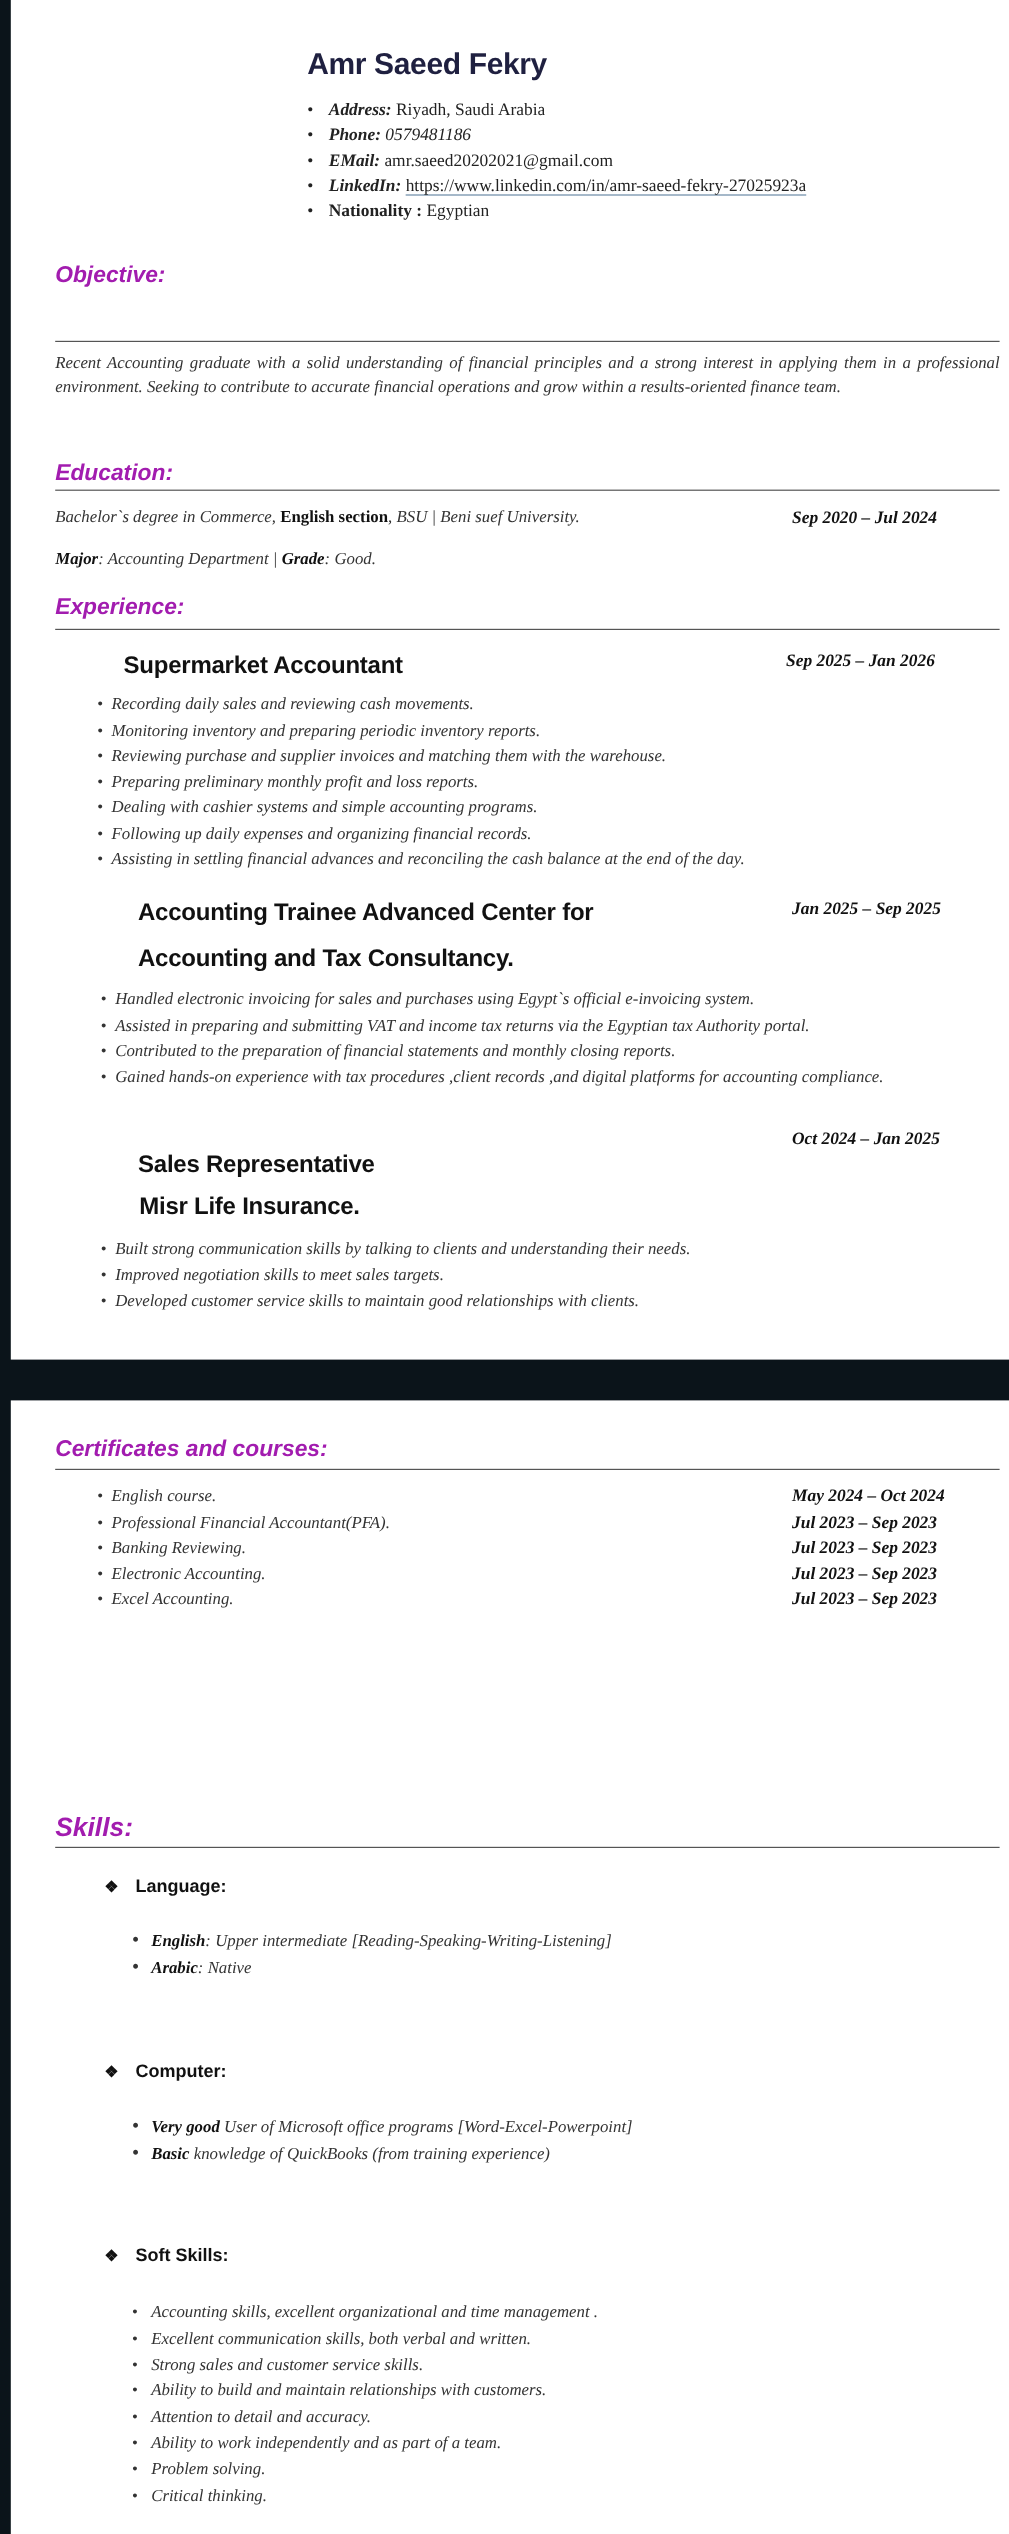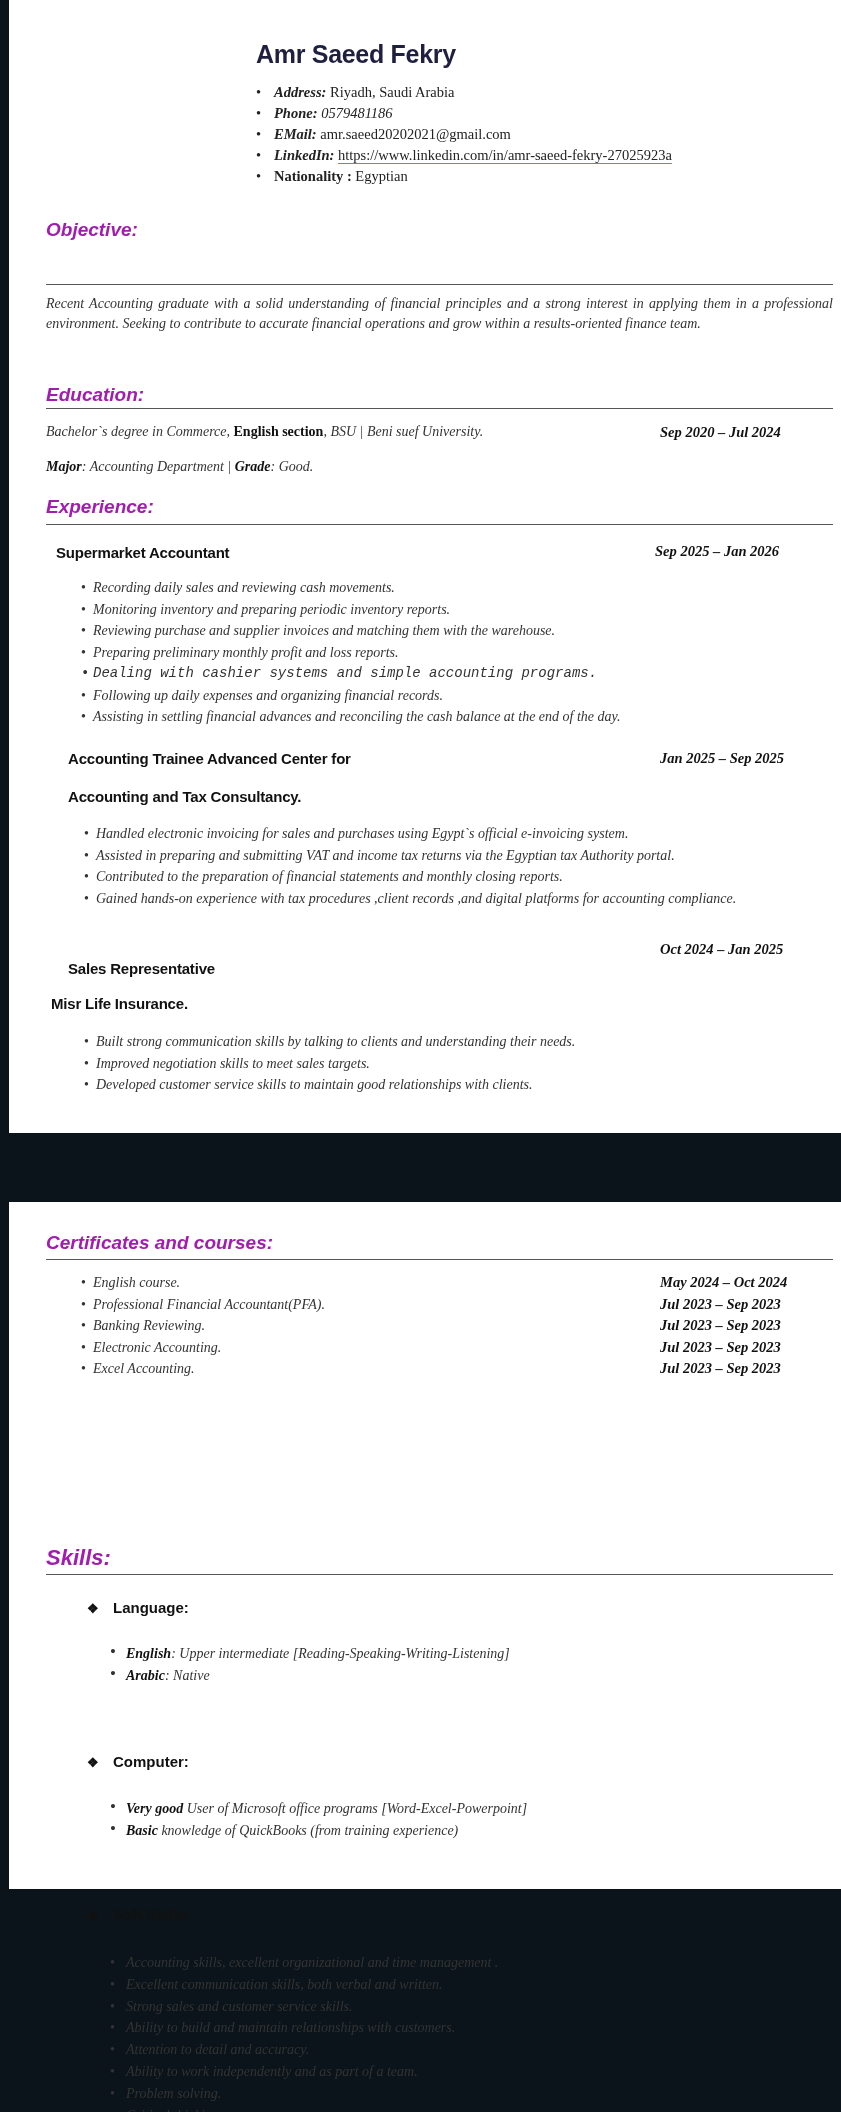--- a/index.html
+++ b/index.html
@@ -12,21 +12,21 @@
       font-family: "Liberation Serif", serif;
       color: #222;
     }
     .page {
       position: absolute;
       left: 9px;
       width: 832px;
       background: #ffffff;
     }
     #page1 { top: 0; height: 1133px; }
-    #page2 { top: 1202px; height: 687px; }
+    #page2 { top: 1167px; height: 945px; }
 
     .abs { position: absolute; white-space: nowrap; }
 
     
     .name {
       font-family: "Liberation Sans", sans-serif;
       font-weight: bold;
       font-size: 25px;
       color: #1f2040;
       letter-spacing: -0.3px;
@@ -69,23 +69,24 @@
       color: #333;
     }
 
     .edu-line { font-style: italic; font-size: 14px; color: #333; }
     .bold-it { font-weight: bold; font-style: italic; color: #111; }
     .date { font-weight: bold; font-style: italic; font-size: 14.5px; color: #111; }
 
     .job-title {
       font-family: "Liberation Sans", sans-serif;
       font-weight: bold;
-      font-size: 15px;
+      font-size: 20px;
       color: #111;
       letter-spacing: -0.2px;
+      margin-left: 47px;
     }
 
     ul.bullets { position: absolute; margin: 0; padding: 0; list-style: none; }
     ul.bullets li {
       position: relative;
       padding-left: 12px;
       font-style: italic;
       font-size: 14px;
       color: #333;
       white-space: nowrap;
@@ -134,38 +135,38 @@
   <div class="sec-title" style="top:496px;">Experience:</div>
   <div class="sec-rule" style="top:524px;"></div>
 
   <div class="abs job-title" style="left:47px; top:544px;">Supermarket Accountant</div>
   <div class="abs date" style="left:646px; top:543px;">Sep 2025 – Jan 2026</div>
   <ul class="bullets" style="left:72px; top:577px;">
     <li style="line-height:21.5px;">Recording daily sales and reviewing cash movements.</li>
     <li style="line-height:21.5px;">Monitoring inventory and preparing periodic inventory reports.</li>
     <li style="line-height:21.5px;">Reviewing purchase and supplier invoices and matching them with the warehouse.</li>
     <li style="line-height:21.5px;">Preparing preliminary monthly profit and loss reports.</li>
-    <li style="line-height:21.5px;font-family:Liberation Mono, monospace;">Dealing with cashier systems and simple accounting programs.</li>
+    <li style="line-height:21.5px;">Dealing with cashier systems and simple accounting programs.</li>
     <li style="line-height:21.5px;">Following up daily expenses and organizing financial records.</li>
     <li style="line-height:21.5px;">Assisting in settling financial advances and reconciling the cash balance at the end of the day.</li>
   </ul>
 
   <div class="abs job-title" style="left:59px; top:750px;">Accounting Trainee Advanced Center for</div>
   <div class="abs date" style="left:651px; top:750px;">Jan 2025 – Sep 2025</div>
   <div class="abs job-title" style="left:59px; top:788px;">Accounting and Tax Consultancy.</div>
   <ul class="bullets" style="left:75px; top:823px; width:740px;">
     <li style="line-height:21.5px;">Handled electronic invoicing for sales and purchases using Egypt`s official e-invoicing system.</li>
     <li style="line-height:21.5px;">Assisted in preparing and submitting VAT and income tax returns via the Egyptian tax Authority portal.</li>
     <li style="line-height:21.5px;">Contributed to the preparation of financial statements and monthly closing reports.</li>
     <li class="wrap" style="line-height:21.5px; width:715px;">Gained hands-on experience with tax procedures ,client records ,and digital platforms for accounting compliance.</li>
   </ul>
 
   <div class="abs job-title" style="left:59px; top:960px;">Sales Representative</div>
   <div class="abs date" style="left:651px; top:941px;">Oct 2024 – Jan 2025</div>
-  <div class="abs job-title" style="left:42px; top:995px;text-align:center;">Misr Life Insurance.</div>
+  <div class="abs job-title" style="left:60px; top:995px;text-align:center;">Misr Life Insurance.</div>
   <ul class="bullets" style="left:75px; top:1031px;">
     <li style="line-height:21.5px;">Built strong communication skills by talking to clients and understanding their needs.</li>
     <li style="line-height:21.5px;">Improved negotiation skills to meet sales targets.</li>
     <li style="line-height:21.5px;">Developed customer service skills to maintain good relationships with clients.</li>
   </ul>
 </div>
 
 <div class="page" id="page2">
 
   <div class="sec-title" style="top:30px;">Certificates and courses:</div>

